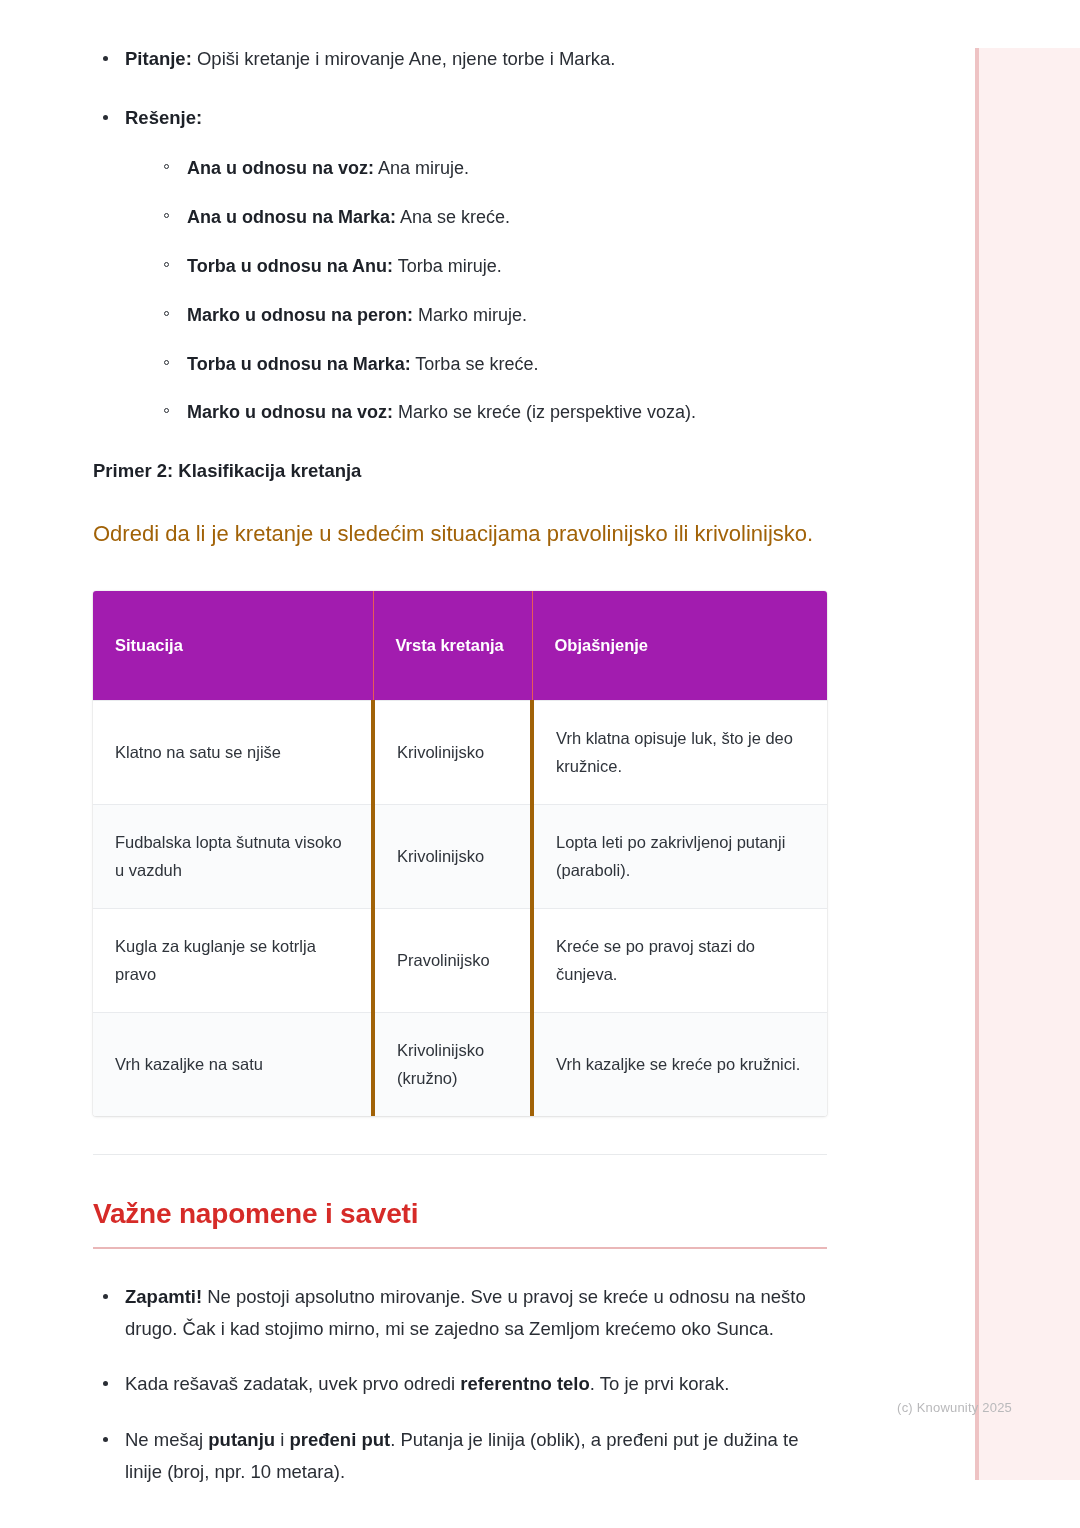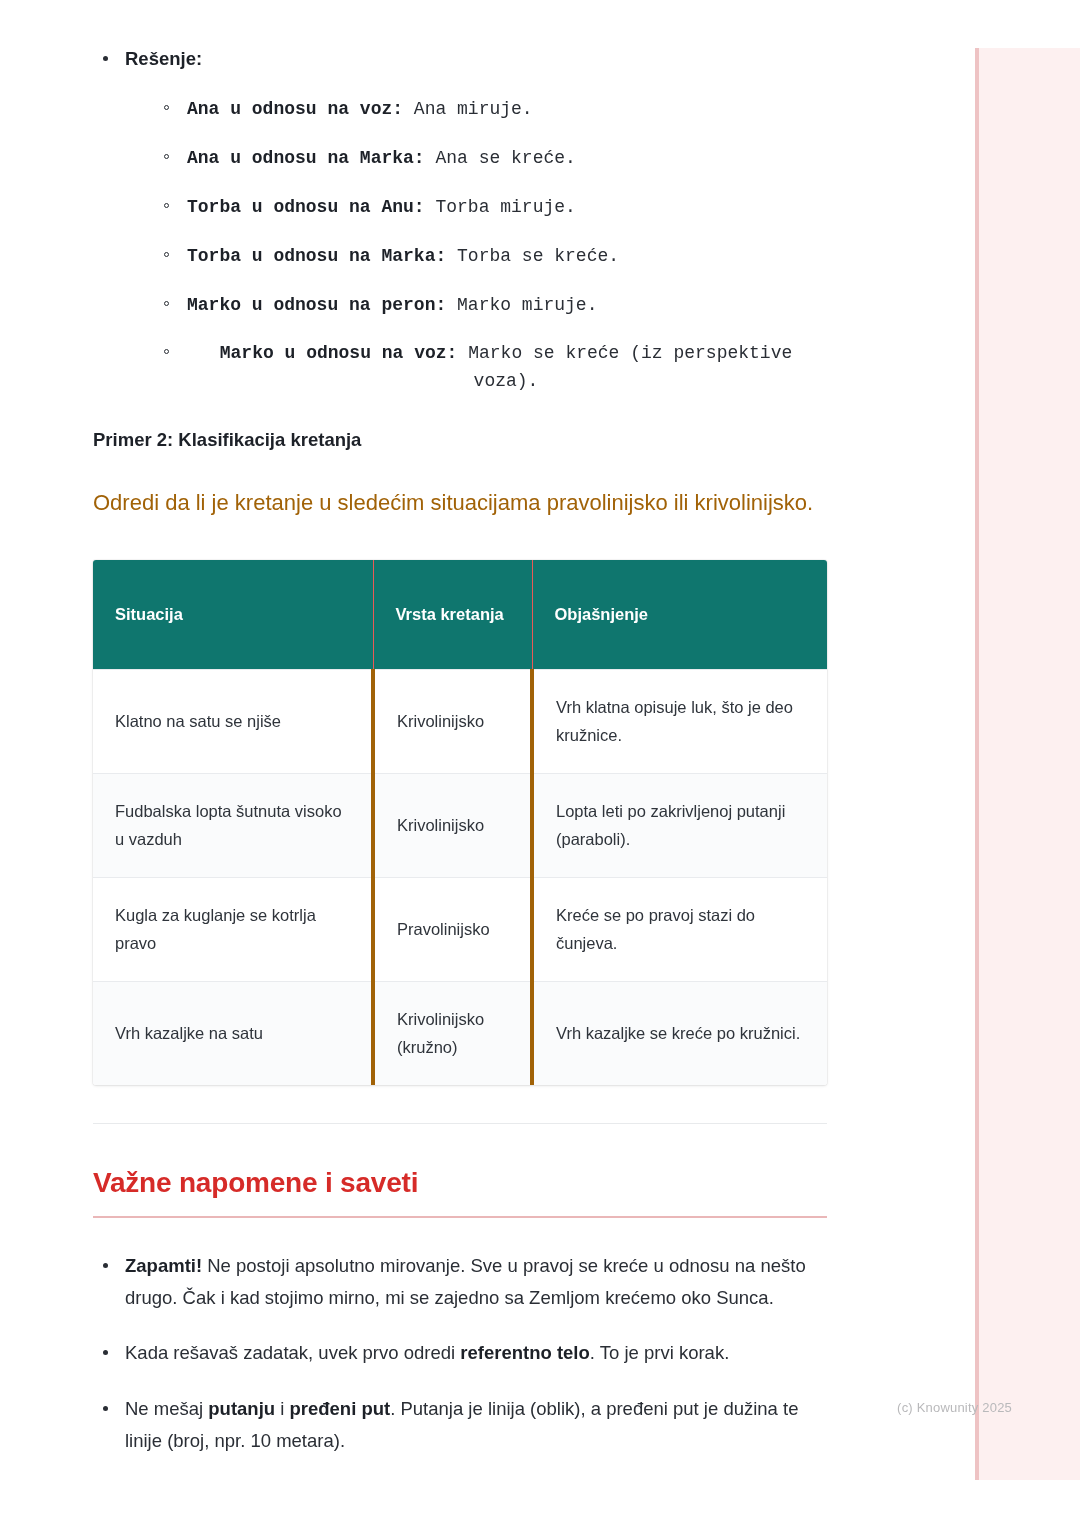--- a/index.html
+++ b/index.html
@@ -66,31 +66,30 @@
     width: 5px;
     height: 5px;
     border-radius: 50%;
     background: #2a2e35;
   }
 
   ul.lvl2 {
     list-style: none;
     margin: 22px 0 0 0;
     padding: 0 0 0 37px;
-    font-family: Liberation Mono, monospace;
   }
   ul.lvl2 > li {
     position: relative;
     padding-left: 25px;
     margin-bottom: 21px;
     font-size: 18px;
     line-height: 1.55;
     color: #2a2e35;
   }
-  ul.lvl2 > li:last-child { margin-bottom: 2px; text-align: center; }
+  ul.lvl2 > li:last-child { margin-bottom: 2px; }
   ul.lvl2 > li::before {
     content: "";
     position: absolute;
     left: 2px;
     top: 9px;
     width: 5px;
     height: 5px;
     border-radius: 50%;
     border: 1.4px solid #2a2e35;
     background: transparent;
@@ -123,21 +122,21 @@
     overflow: hidden;
     box-shadow: 0 1px 3px rgba(0,0,0,0.10), 0 0 0 1px rgba(0,0,0,0.035);
     background: #ffffff;
   }
   table.info {
     border-collapse: collapse;
     width: 100%;
     table-layout: fixed;
   }
   table.info th {
-    background: #0f766e;
+    background: #a21caf;
     color: #ffffff;
     font-size: 16.5px;
     font-weight: 700;
     text-align: left;
     padding: 18px 22px;
     height: 109px;
     vertical-align: middle;
     box-sizing: border-box;
     border-right: 1px solid #e95a57;
     line-height: 1.72;
@@ -224,37 +223,40 @@
 </head>
 <body>
 
 <div class="edge-panel"></div>
 
 <div class="page">
   <div class="content">
 
     <ul class="lvl1">
       <li>
+        <b>Pitanje:</b><span> Opiši kretanje i mirovanje Ane, njene torbe i Marka.</span>
+      </li>
+      <li>
         <b>Rešenje:</b><span></span>
 
         <ul class="lvl2">
           <li>
             <b>Ana u odnosu na voz:</b><span> Ana miruje.</span>
           </li>
           <li>
             <b>Ana u odnosu na Marka:</b><span> Ana se kreće.</span>
           </li>
           <li>
             <b>Torba u odnosu na Anu:</b><span> Torba miruje.</span>
           </li>
           <li>
+            <b>Marko u odnosu na peron:</b><span> Marko miruje.</span>
+          </li>
+          <li>
             <b>Torba u odnosu na Marka:</b><span> Torba se kreće.</span>
-          </li>
-          <li>
-            <b>Marko u odnosu na peron:</b><span> Marko miruje.</span>
           </li>
           <li>
             <b>Marko u odnosu na voz:</b><span> Marko se kreće (iz perspektive voza).</span>
           </li>
         </ul>
       </li>
     </ul>
 
     <p class="subheading">Primer 2: Klasifikacija kretanja</p>
     <p class="para">Odredi da li je kretanje u sledećim situacijama pravolinijsko ili krivolinijsko.</p>

